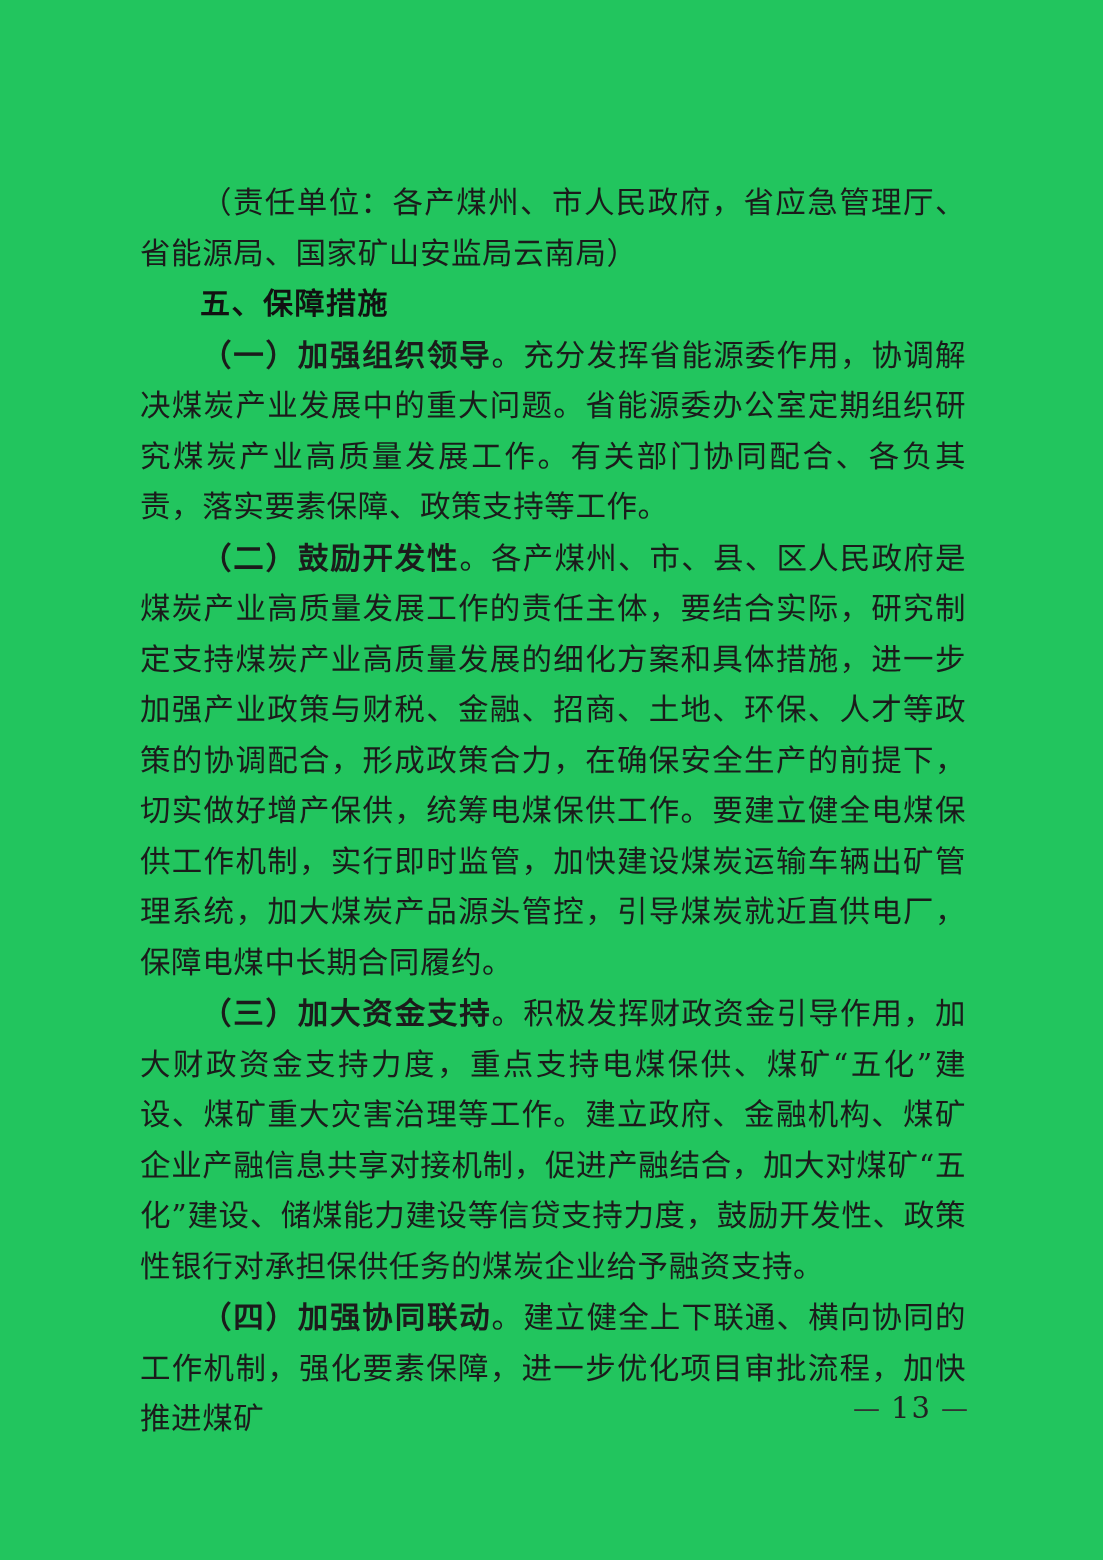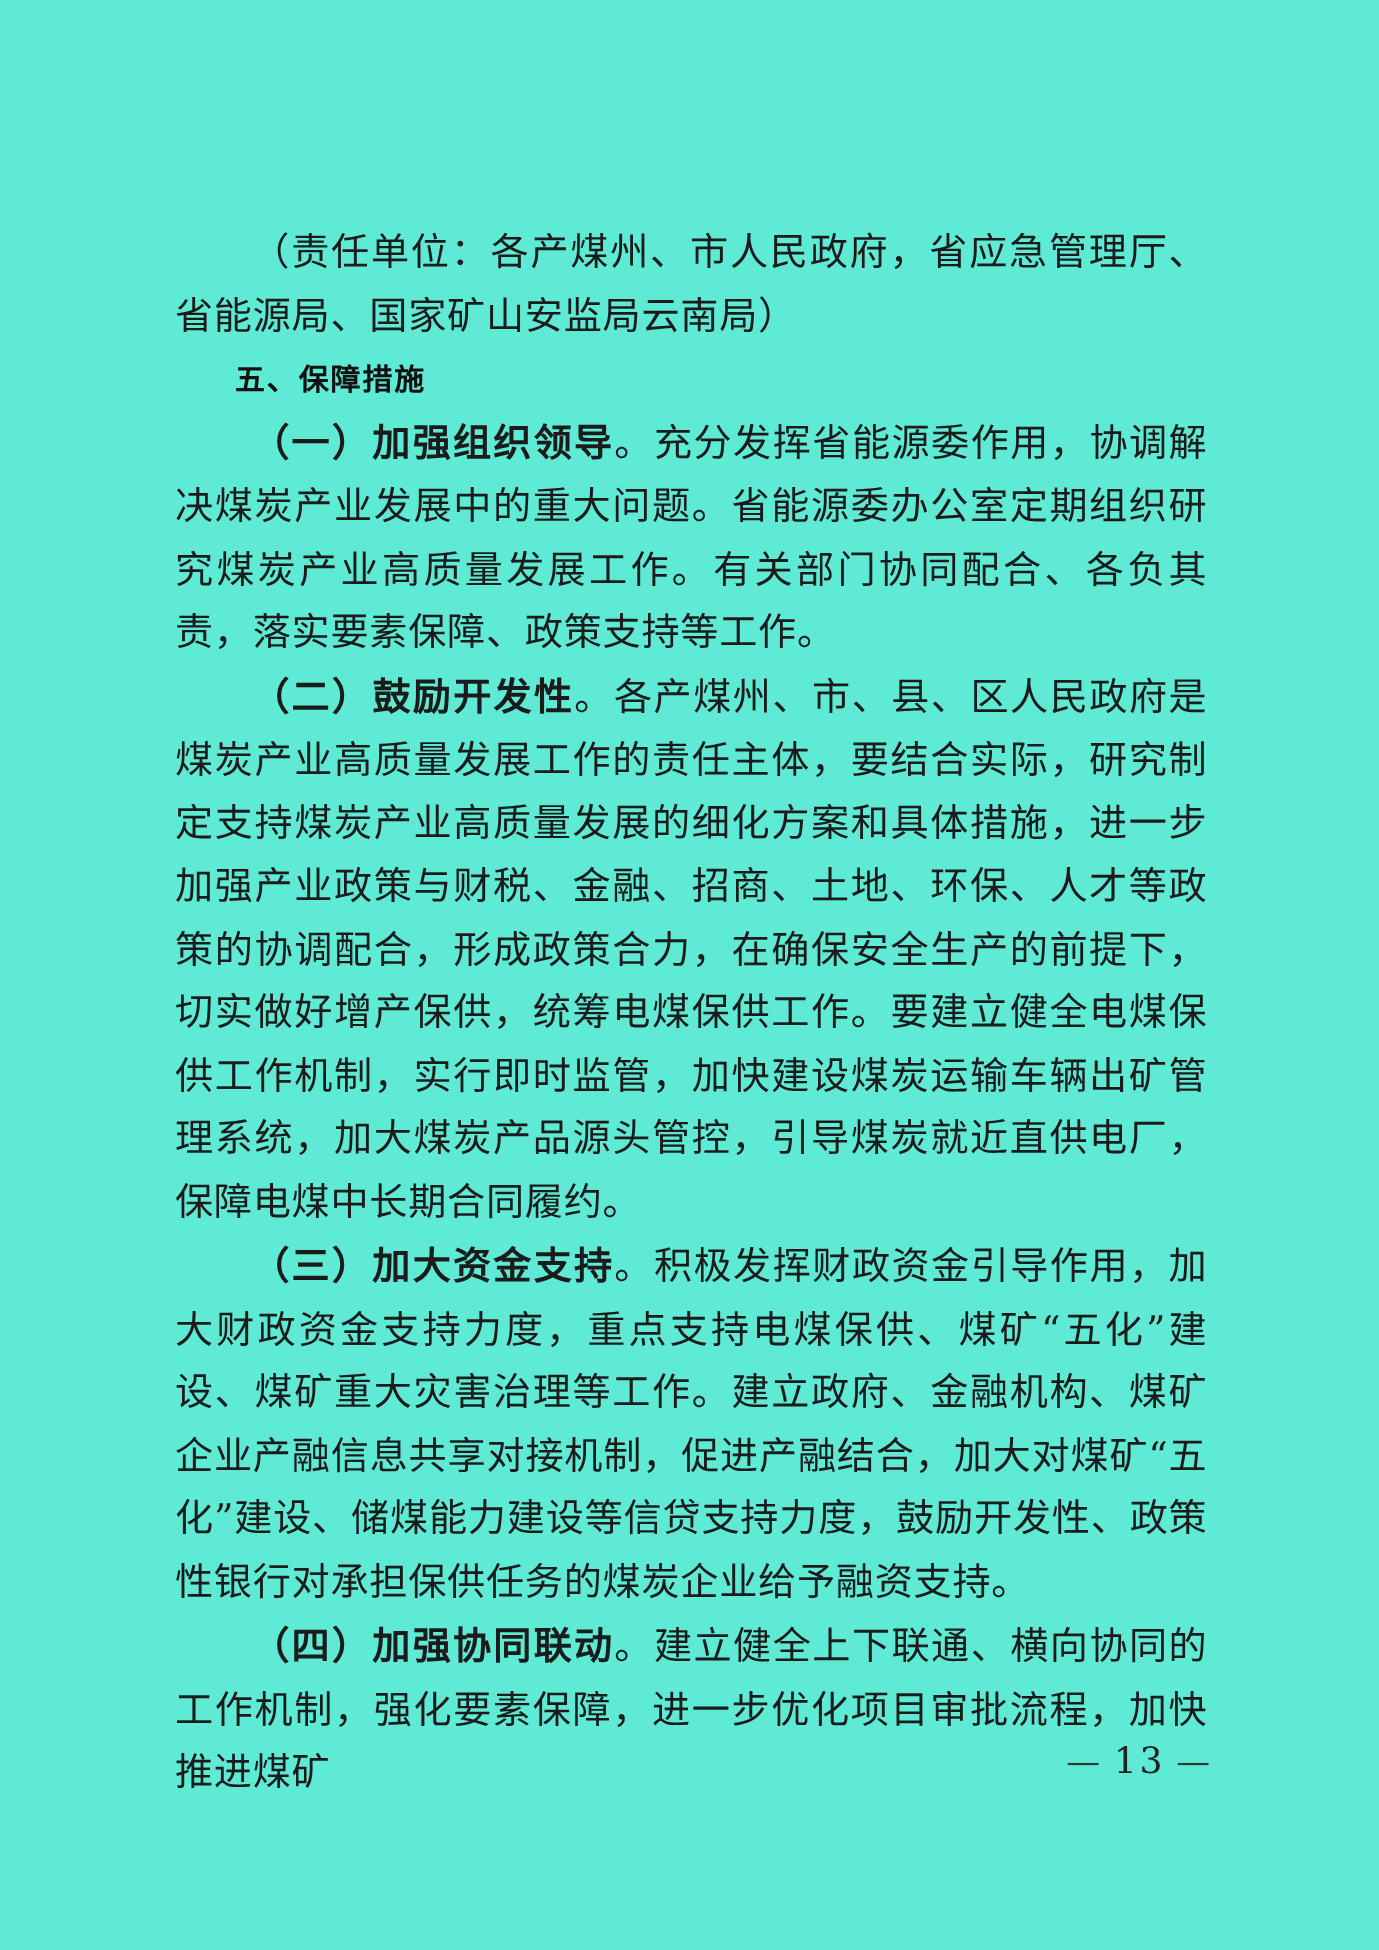--- a/index.html
+++ b/index.html
@@ -6,21 +6,21 @@
   html, body {
     margin: 0;
     padding: 0;
     background: #ffffff;
   }
 
   .page {
     position: relative;
     width: 1103px;
     height: 1560px;
-    background: #5eead4;
+    background: #22c55e;
     box-sizing: border-box;
     overflow: hidden;
   }
 
   .content {
     position: absolute;
     left: 140px;
     top: 178px;
     width: 826px;
   }
@@ -48,21 +48,21 @@
 
   
   .run-in {
     font-weight: bold;
     letter-spacing: 1.2px;
   }
 
   
   .heading-1 {
     font-family: "DejaVu Sans", "Liberation Sans", sans-serif;
-    font-size: 24px;
+    font-size: 30px;
     line-height: 50.5px;
     font-weight: bold;
     color: #111111;
     margin: 0;
     text-indent: 2em;
     letter-spacing: 1.5px;
   }
 
   
   .page-footer {

